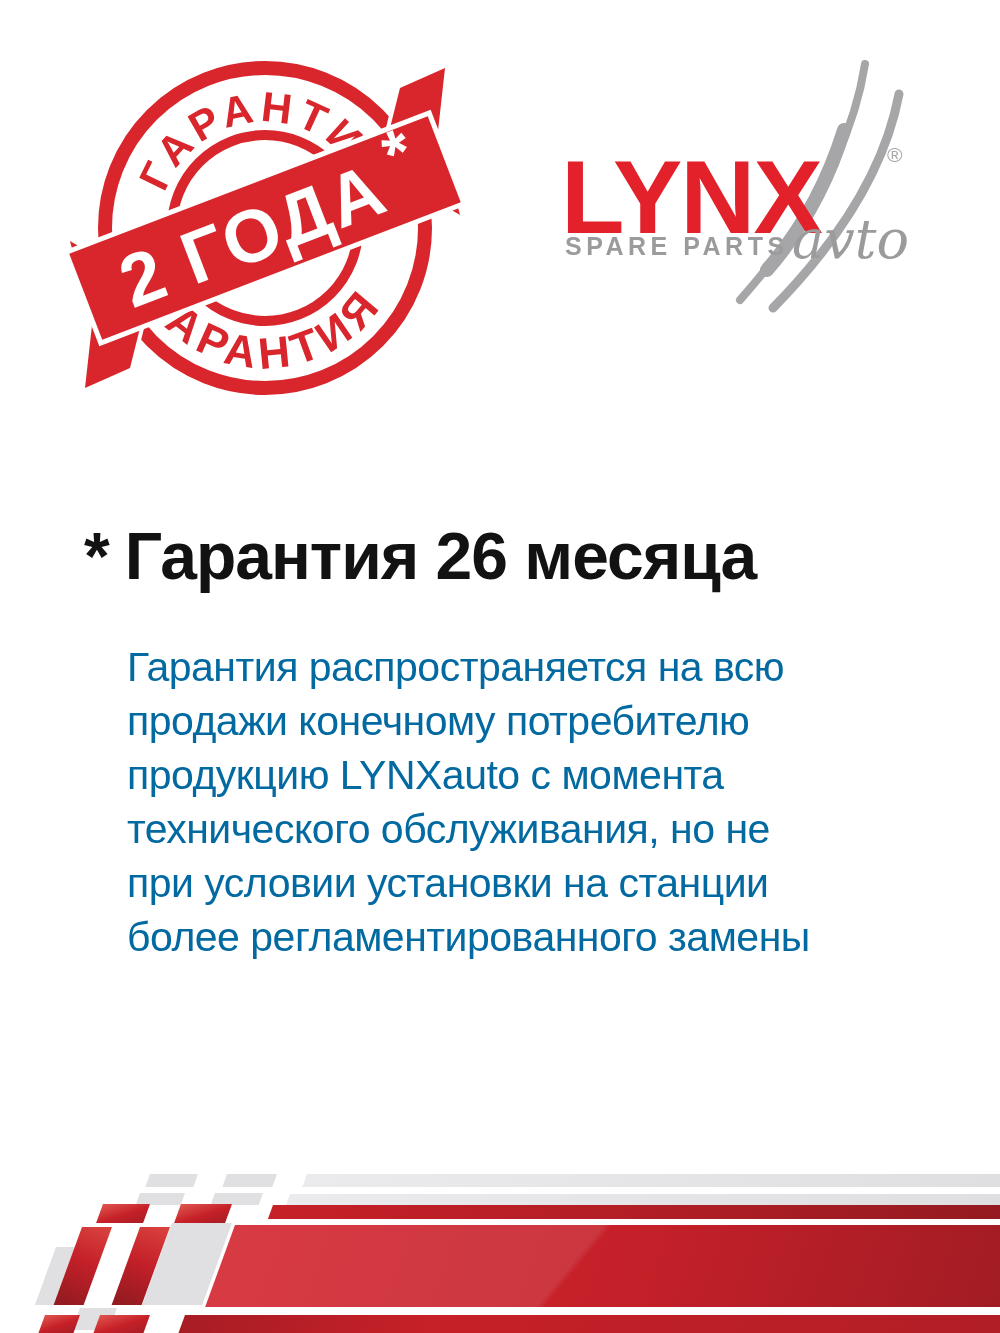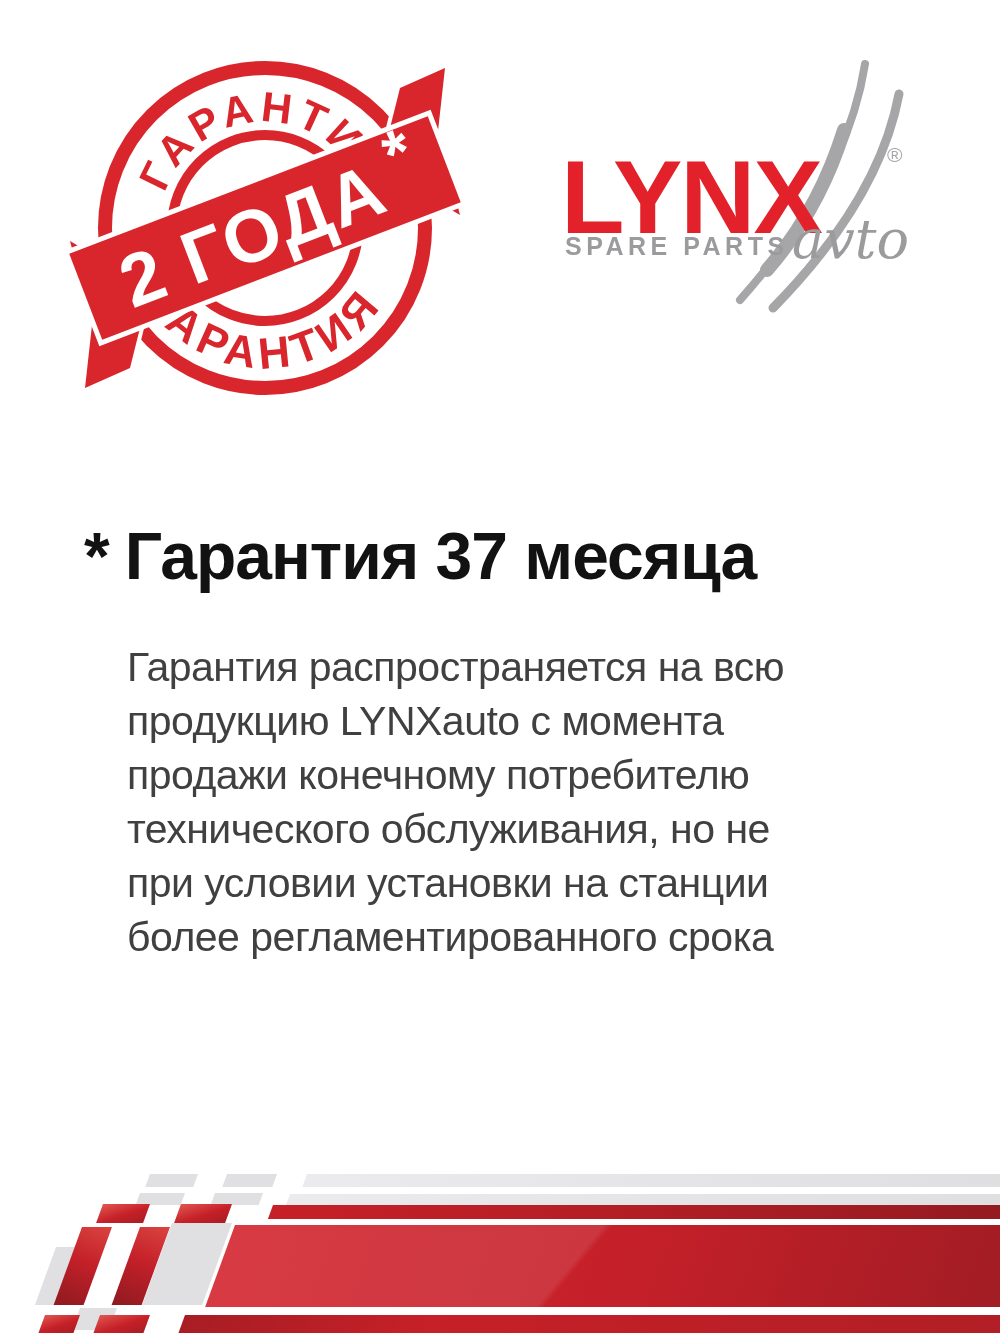--- a/index.html
+++ b/index.html
@@ -4,21 +4,21 @@
 <style>
   html,body{margin:0;padding:0;}
   body{width:1000px;height:1333px;background:#ffffff;position:relative;overflow:hidden;
        font-family:"Liberation Sans",sans-serif;}
   .canvas{position:absolute;inset:0;width:1000px;height:1333px;background:#fff;overflow:hidden;}
   .abs{position:absolute;}
 
   
   .heading{left:84px;top:522px;display:flex;gap:16px;align-items:flex-start;
            font-weight:bold;font-size:66px;line-height:1.05;color:#121212;letter-spacing:-1px;}
-  .bodytext{left:127px;top:640px;color:#404040;}
+  .bodytext{left:127px;top:640px;color:#0369a1;}
   .bodytext div{font-size:41px;line-height:54px;white-space:nowrap;letter-spacing:-0.5px;}
 
   
   .footer{left:0;right:0;top:1160px;height:173px;overflow:hidden;}
   .fs{position:absolute;transform:skewX(-20deg);transform-origin:0 0;}
   .gray-piece{background:#e0e0e2;}
   .gray-stripe{background:linear-gradient(90deg,#ebebed 0%,#dedee0 100%);}
   .red-piece{background:linear-gradient(160deg,#e0564f 0%,#c62028 55%,#a81d24 100%);}
   .red-bar{background:linear-gradient(200deg,#da4440 0%,#c42029 45%,#8e1a20 100%);}
   .red-thin{background:linear-gradient(90deg,#c62028 0%,#b31e25 45%,#8e1a20 100%);}
@@ -59,30 +59,30 @@
       <path d="M299,72 Q 274,152 222,212" stroke="#a6a6a8" stroke-width="14" fill="none" stroke-linecap="round"></path>
     </g>
     <text x="16" y="175" font-size="104" font-weight="bold" fill="#e3212a" letter-spacing="-2">LYNX</text>
     <text x="342" y="104" font-size="21" fill="#a6a6a8">®</text>
     <text x="20" y="197" font-size="25" font-weight="bold" fill="#9b9b9d" letter-spacing="4.5">SPARE PARTS</text>
     <text x="247" y="200" font-size="54" font-style="italic" fill="#9b9b9d" font-family="'DejaVu Serif', serif">avto</text>
   </svg>
 
   <div class="abs heading">
     <span>*</span>
-    <span>Гарантия 37 месяца</span>
+    <span>Гарантия 26 месяца</span>
   </div>
 
   <div class="abs bodytext">
     <div>Гарантия распространяется на всю</div>
+    <div>продажи конечному потребителю</div>
     <div>продукцию LYNXauto с момента</div>
-    <div>продажи конечному потребителю</div>
     <div>технического обслуживания, но не</div>
     <div>при условии установки на станции</div>
-    <div>более регламентированного срока</div>
+    <div>более регламентированного замены</div>
   </div>
 
   <div class="abs footer">
 
     <div class="fs gray-piece" style="left:56px;top:87px;width:26px;height:58px"></div>
     <div class="fs gray-piece" style="left:172px;top:63px;width:60px;height:82px"></div>
     <div class="fs gray-piece" style="left:80px;top:148px;width:37px;height:22px"></div>
     <div class="fs gray-piece" style="left:150px;top:14px;width:48px;height:13px"></div>
     <div class="fs gray-piece" style="left:227px;top:14px;width:50px;height:13px"></div>
     <div class="fs gray-stripe" style="left:307px;top:14px;width:760px;height:13px"></div>

